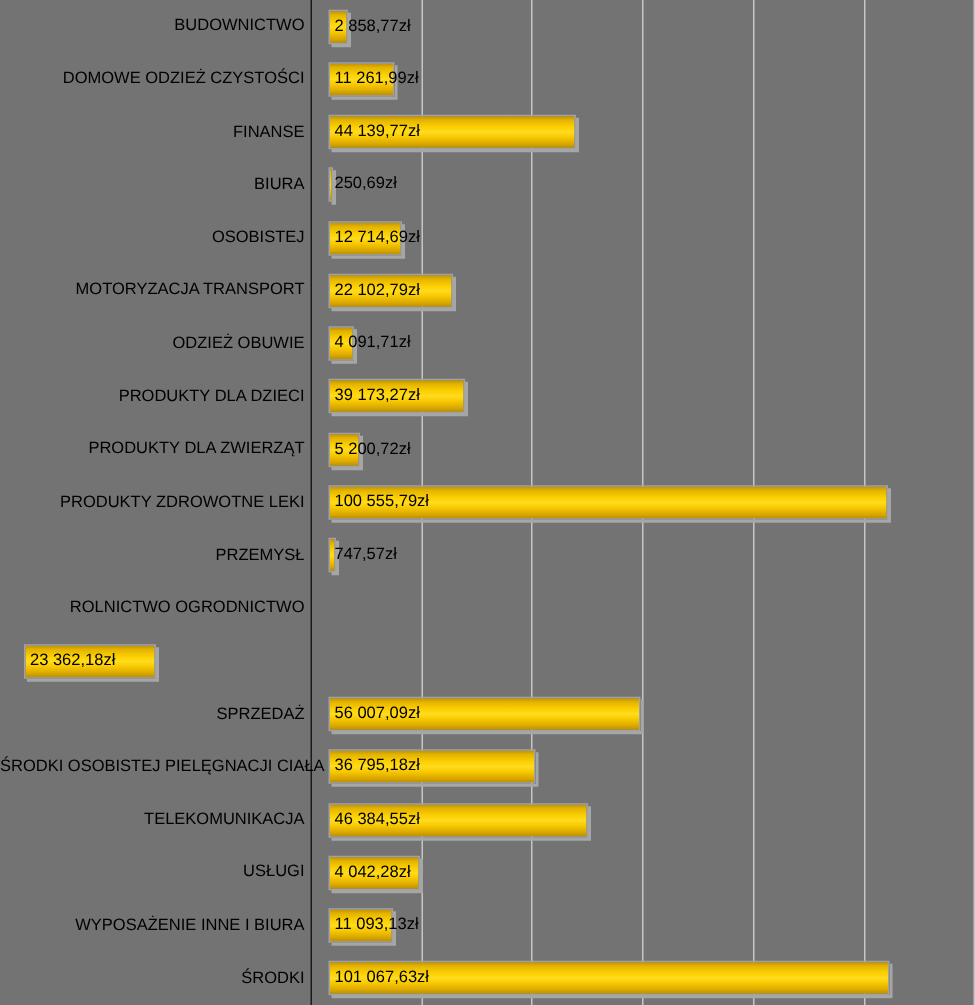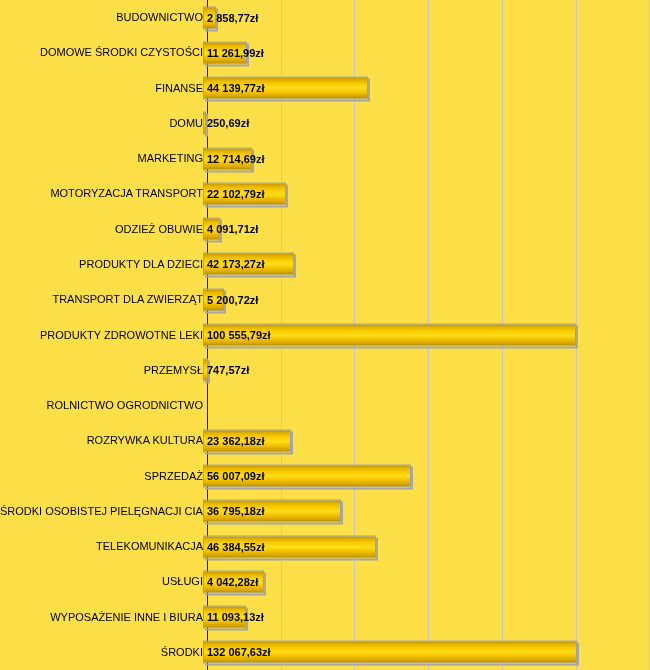--- a/index.html
+++ b/index.html
@@ -4,21 +4,21 @@
 <style>
   html, body {
     margin: 0;
     padding: 0;
     background: #ffffff;
   }
   .chart {
     position: relative;
     width: 650px;
     height: 670px;
-    background: #fde047;
+    background: #737373;
     overflow: hidden;
     font-family: "Liberation Sans", sans-serif;
   }
   .gridline {
     position: absolute;
     top: 0;
     bottom: 0;
     width: 1px;
     background: #c6c6c6;
   }
@@ -47,22 +47,21 @@
     text-align: right;
     font-size: 11px;
     color: #000000;
     white-space: nowrap;
     line-height: 1;
   }
   .plot {
     position: relative;
     flex: 1 1 auto;
     height: 100%;
-    margin-left: 0; 
-    font-weight: bold;
+    margin-left: 16px; 
   }
   .bar {
     position: absolute;
     left: 0;
     top: 50%;
     transform: translateY(-50%);
     height: 21px;
     border: 1px solid #a2a2a2;
     box-shadow: 2px 2px 0 #a6a6a6;
     background: linear-gradient(to bottom,
@@ -101,45 +100,45 @@
   <div class="rows" id="rows">
   <div class="row">
     <div class="cat-label">BUDOWNICTWO</div>
     <div class="plot">
       <div class="bar" style="width: 11px; border-color: rgb(162, 162, 162);"></div>
       <div class="val-label">2 858,77zł</div>
     </div>
   </div>
 
   <div class="row">
-    <div class="cat-label">DOMOWE ŚRODKI CZYSTOŚCI</div>
+    <div class="cat-label">DOMOWE ODZIEŻ CZYSTOŚCI</div>
     <div class="plot">
       <div class="bar" style="width: 42px; border-color: rgb(162, 162, 162);"></div>
       <div class="val-label">11 261,99zł</div>
     </div>
   </div>
 
   <div class="row">
     <div class="cat-label">FINANSE</div>
     <div class="plot">
       <div class="bar" style="width: 163px; border-color: rgb(162, 162, 162);"></div>
       <div class="val-label">44 139,77zł</div>
     </div>
   </div>
 
   <div class="row">
-    <div class="cat-label">DOMU</div>
+    <div class="cat-label">BIURA</div>
     <div class="plot">
       <div class="bar" style="width: 1px; border-color: rgb(162, 162, 162);"></div>
       <div class="val-label">250,69zł</div>
     </div>
   </div>
 
   <div class="row">
-    <div class="cat-label">MARKETING</div>
+    <div class="cat-label">OSOBISTEJ</div>
     <div class="plot">
       <div class="bar" style="width: 47px; border-color: rgb(162, 162, 162);"></div>
       <div class="val-label">12 714,69zł</div>
     </div>
   </div>
 
   <div class="row">
     <div class="cat-label">MOTORYZACJA TRANSPORT</div>
     <div class="plot">
       <div class="bar" style="width: 81px; border-color: rgb(162, 162, 162);"></div>
@@ -152,26 +151,26 @@
     <div class="plot">
       <div class="bar" style="width: 15px; border-color: rgb(162, 162, 162);"></div>
       <div class="val-label">4 091,71zł</div>
     </div>
   </div>
 
   <div class="row">
     <div class="cat-label">PRODUKTY DLA DZIECI</div>
     <div class="plot">
       <div class="bar" style="width: 89px; border-color: rgb(162, 162, 162);"></div>
-      <div class="val-label">42 173,27zł</div>
-    </div>
-  </div>
-
-  <div class="row">
-    <div class="cat-label">TRANSPORT DLA ZWIERZĄT</div>
+      <div class="val-label">39 173,27zł</div>
+    </div>
+  </div>
+
+  <div class="row">
+    <div class="cat-label">PRODUKTY DLA ZWIERZĄT</div>
     <div class="plot">
       <div class="bar" style="width: 19px; border-color: rgb(162, 162, 162);"></div>
       <div class="val-label">5 200,72zł</div>
     </div>
   </div>
 
   <div class="row">
     <div class="cat-label">PRODUKTY ZDROWOTNE LEKI</div>
     <div class="plot">
       <div class="bar" style="width: 371px; border-color: rgb(162, 162, 162);"></div>
@@ -185,21 +184,20 @@
       <div class="bar" style="width: 3px; border-color: rgb(162, 162, 162);"></div>
       <div class="val-label">747,57zł</div>
     </div>
   </div>
 
   <div class="row">
     <div class="cat-label">ROLNICTWO OGRODNICTWO</div>
   </div>
 
   <div class="row">
-    <div class="cat-label">ROZRYWKA KULTURA</div>
     <div class="plot">
       <div class="bar" style="width: 86px; border-color: rgb(162, 162, 162);"></div>
       <div class="val-label">23 362,18zł</div>
     </div>
   </div>
 
   <div class="row">
     <div class="cat-label">SPRZEDAŻ</div>
     <div class="plot">
       <div class="bar" style="width: 206px; border-color: rgb(162, 162, 162);"></div>
@@ -236,17 +234,17 @@
     <div class="plot">
       <div class="bar" style="width: 41px; border-color: rgb(162, 162, 162);"></div>
       <div class="val-label">11 093,13zł</div>
     </div>
   </div>
 
   <div class="row">
     <div class="cat-label">ŚRODKI</div>
     <div class="plot">
       <div class="bar" style="width: 372px; border-color: rgb(162, 162, 162);"></div>
-      <div class="val-label">132 067,63zł</div>
+      <div class="val-label">101 067,63zł</div>
     </div>
   </div>
 </div>
 </div>
 
 </body></html>

